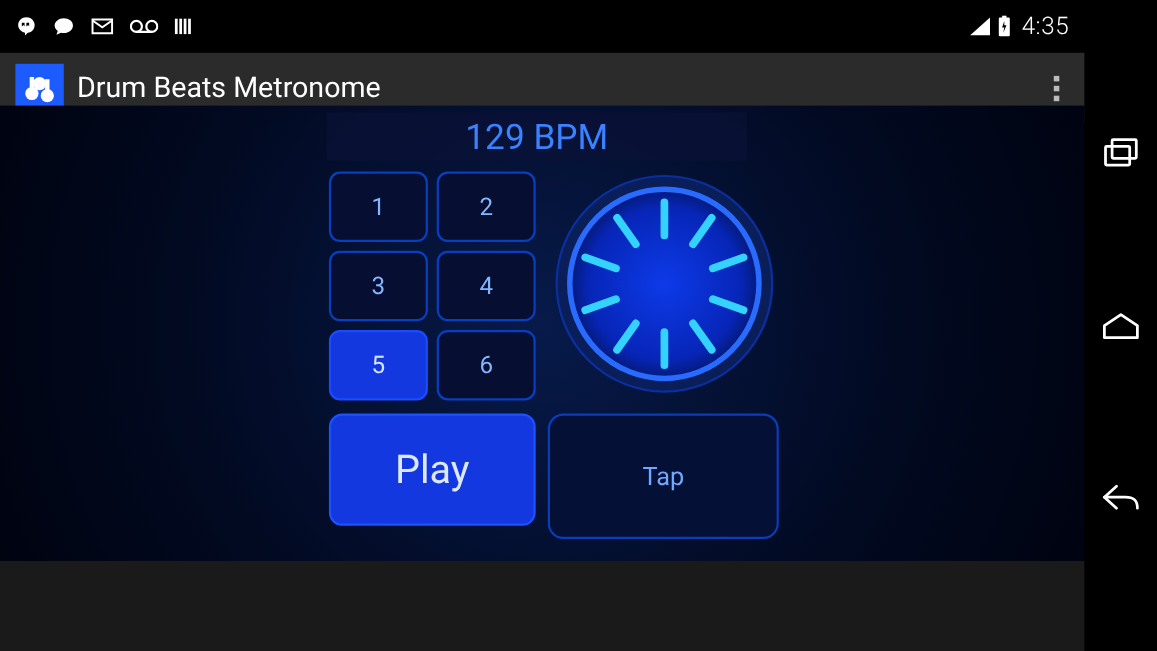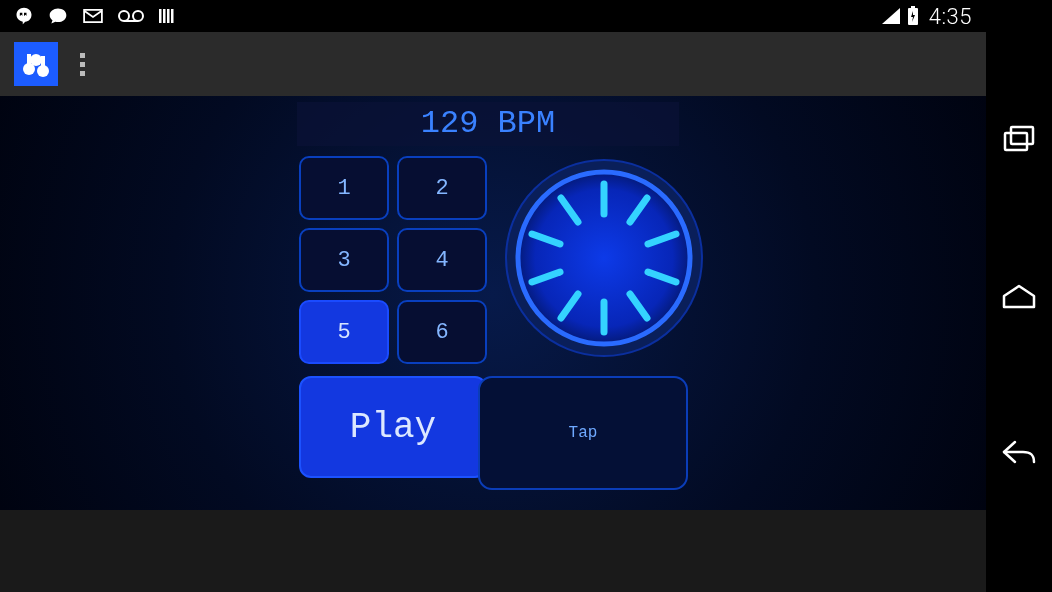--- a/index.html
+++ b/index.html
@@ -12,21 +12,21 @@
     position: relative;
   }
   .device {
     position: absolute;
     left: 0; top: 0;
     width: 986px;
     height: 592px;
     background: #000;
   }
   .status-bar {
-    height: 32px;
+    height: 48px;
     background: #000;
     display: flex;
     align-items: center;
     justify-content: space-between;
     padding: 0 14px;
     color: #fff;
   }
   .status-left { display: flex; gap: 14px; align-items: center; }
   .status-right { display: flex; gap: 6px; align-items: center; }
   .status-right .time { font-size: 22px; font-weight: 300; margin-left: 4px; letter-spacing: 0.5px;}
@@ -63,21 +63,20 @@
   .overflow span {
     width: 5px; height: 5px; background: #bbb;
   }
   .content {
     position: absolute;
     left: 0;
     top: 96px;
     width: 986px;
     height: 414px;
     background: radial-gradient(circle at 50% 48%, #071a4a 0%, #020a22 60%, #000310 100%);
-    font-family: Liberation Mono, monospace;
   }
   .bpm-display {
     position: absolute;
     left: 297px;
     top: 6px;
     width: 382px;
     height: 44px;
     background: rgba(10,18,56,0.65);
     color: #3a82ff;
     font-size: 32px;
@@ -133,29 +132,29 @@
     left: 502px;
     top: 60px;
     width: 204px;
     height: 204px;
     display: flex;
     align-items: center;
     justify-content: center;
   }
   .tap-button {
     position: absolute;
-    left: 478px;
+    left: 498px;
     top: 280px;
     width: 210px;
     height: 114px;
     background: #041036;
     border: 2px solid #0b3db8;
     border-radius: 14px;
     color: #6fa9ff;
-    font-size: 16px;
+    font-size: 23px;
     display: flex;
     align-items: center;
     justify-content: center;
     cursor: pointer;
   }
   .bottom-strip {
     position: absolute;
     left: 0;
     top: 510px;
     width: 986px;
@@ -244,20 +243,21 @@
     <div class="app-icon">
       <svg width="40" height="40" viewBox="0 0 40 40">
         <rect width="40" height="40" fill="#1c5cff"></rect>
         <circle cx="13" cy="25" r="6" fill="#fff"></circle>
         <circle cx="27" cy="27" r="6" fill="#fff"></circle>
         <rect x="11" y="10" width="4" height="10" fill="#fff"></rect>
         <rect x="25" y="12" width="4" height="10" fill="#fff"></rect>
         <circle cx="20" cy="16" r="6" fill="#fff"></circle>
       </svg>
     </div>
+    <div class="app-title">Drum Beats Metronome</div>
     <div class="overflow">
       <span></span>
         <span></span>
         <span></span>
     </div>
   </div>
 
   <div class="content">
     <div class="bpm-display">129 BPM</div>
 

